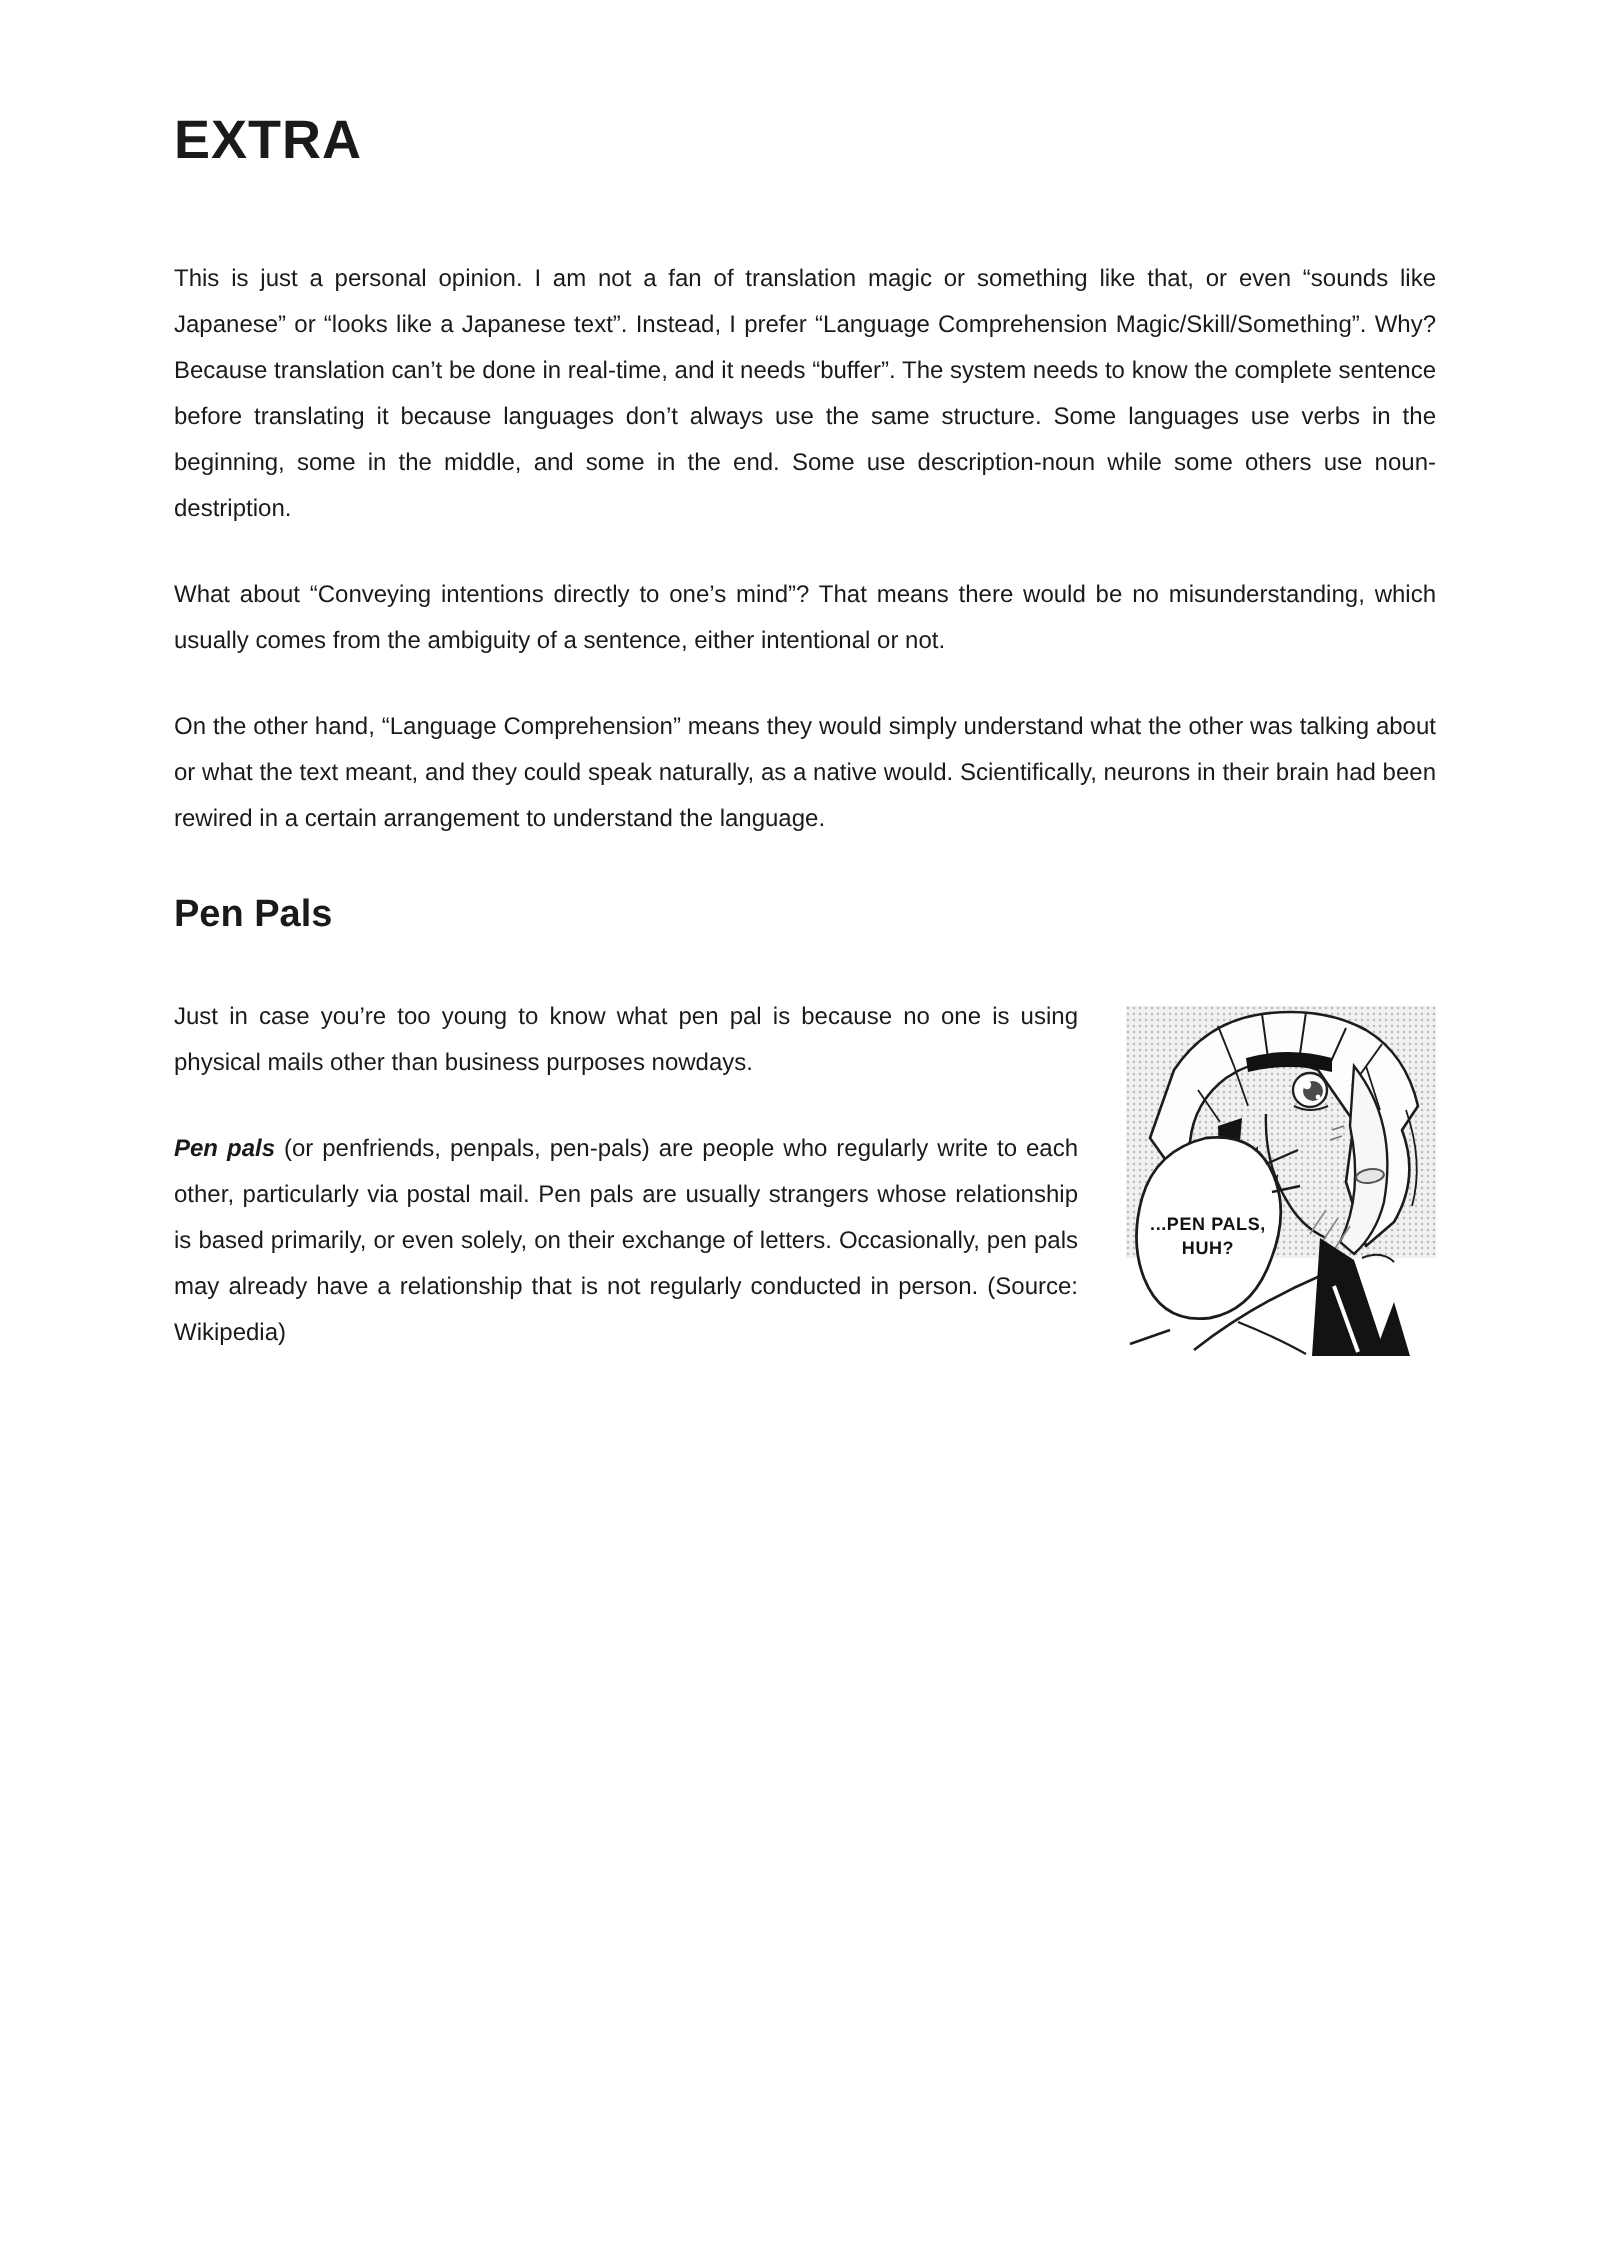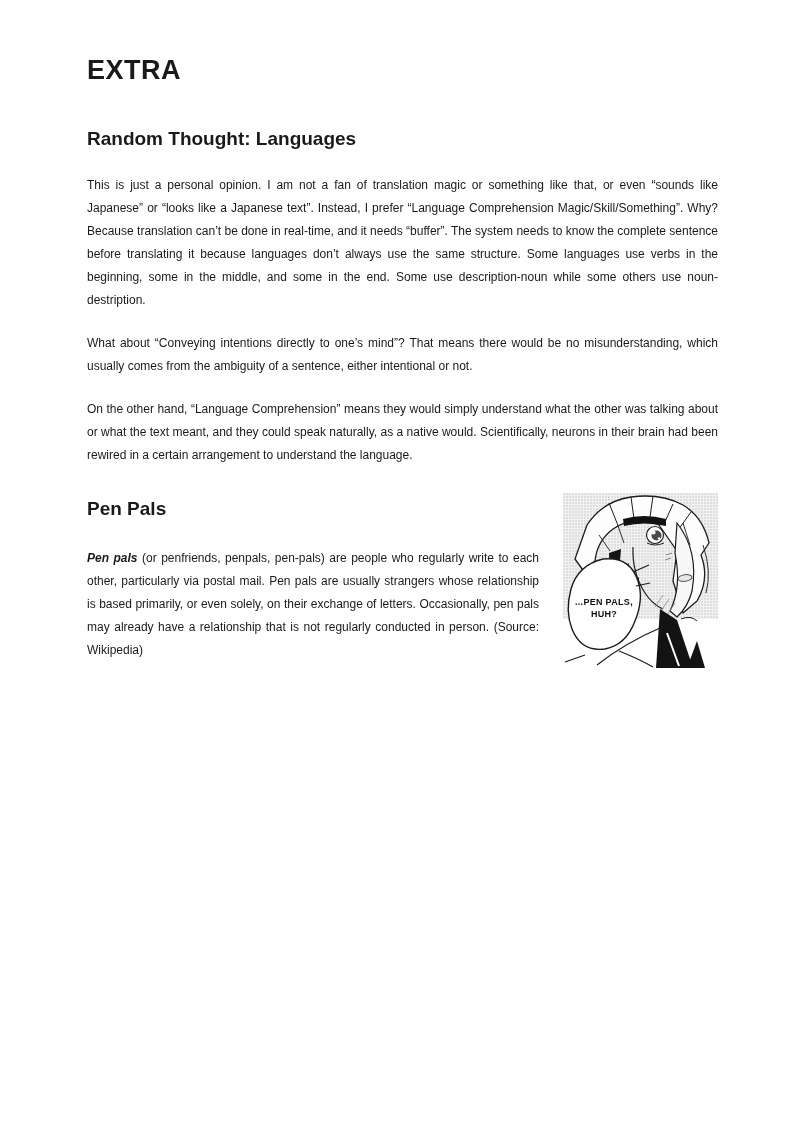--- a/index.html
+++ b/index.html
@@ -39,21 +39,21 @@
     font-size: 12px;
     line-height: 23px;
     text-align: justify;
     margin: 0 0 20px 0;
   }
   p.body-text:last-child { margin-bottom: 0; }
   .penpals-section {
     margin-top: 26px;
     display: flex;
     flex-direction: row;
-    align-items: center;
+    align-items: flex-end;
   }
   .penpals-text {
     width: 452px;
     flex: 0 0 452px;
   }
   .penpals-text .section-heading { margin-bottom: 28px; }
   .lead-term {
     font-weight: bold;
     font-style: italic;
   }
@@ -66,29 +66,29 @@
   .manga-panel svg { display: block; }
 </style>
 </head>
 <body>
 
 <div class="page">
 
   <h1 class="page-title">EXTRA</h1>
 
   <section>
-    <h2 class="section-heading">Random Thought: Languages</h2>
     <p class="body-text">This is just a personal opinion. I am not a fan of translation magic or something like that, or even “sounds like Japanese” or “looks like a Japanese text”. Instead, I prefer “Language Comprehension Magic/Skill/Something”. Why? Because translation can’t be done in real-time, and it needs “buffer”. The system needs to know the complete sentence before translating it because languages don’t always use the same structure. Some languages use verbs in the beginning, some in the middle, and some in the end. Some use description-noun while some others use noun-destription.</p>
     <p class="body-text">What about “Conveying intentions directly to one’s mind”? That means there would be no misunderstanding, which usually comes from the ambiguity of a sentence, either intentional or not.</p>
     <p class="body-text">On the other hand, “Language Comprehension” means they would simply understand what the other was talking about or what the text meant, and they could speak naturally, as a native would. Scientifically, neurons in their brain had been rewired in a certain arrangement to understand the language.</p>
   </section>
 
   <section class="penpals-section">
     <div class="penpals-text">
       <h2 class="section-heading">Pen Pals</h2>
+      <p class="body-text">Just in case you’re too young to know what pen pal is because no one is using physical mails other than business purposes nowdays.</p>
       <p class="body-text"><span class="lead-term">Pen pals</span><span> (or penfriends, penpals, pen-pals) are people who regularly write to each other, particularly via postal mail. Pen pals are usually strangers whose relationship is based primarily, or even solely, on their exchange of letters. Occasionally, pen pals may already have a relationship that is not regularly conducted in person. (Source: Wikipedia)</span></p>
     </div>
 
     <div class="manga-panel">
       <svg width="155" height="175" viewBox="0 0 155 175" xmlns="http://www.w3.org/2000/svg">
         <defs>
           <pattern id="ht" width="3" height="3" patternUnits="userSpaceOnUse">
             <rect width="3" height="3" fill="#f1f1f1"></rect>
             <circle cx="1" cy="1" r="0.65" fill="#bcbcbc"></circle>
           </pattern>

